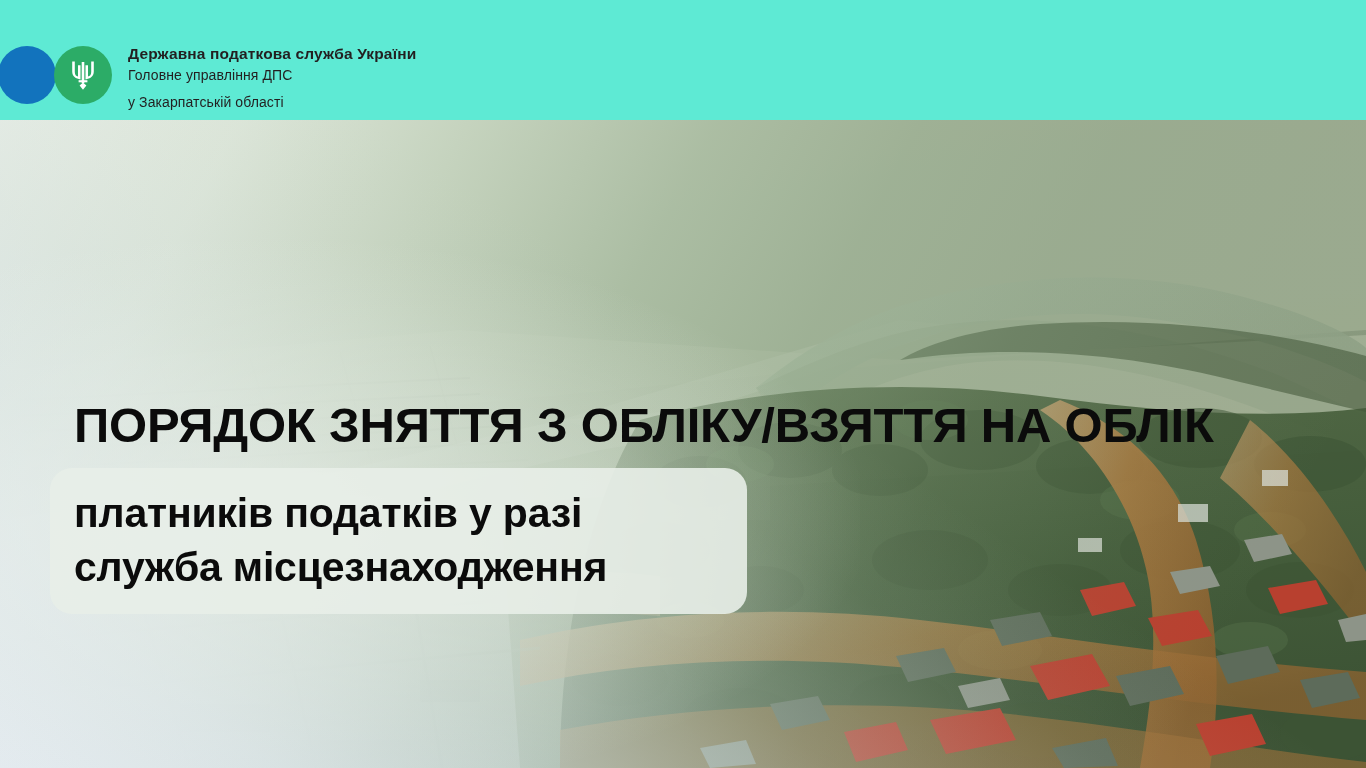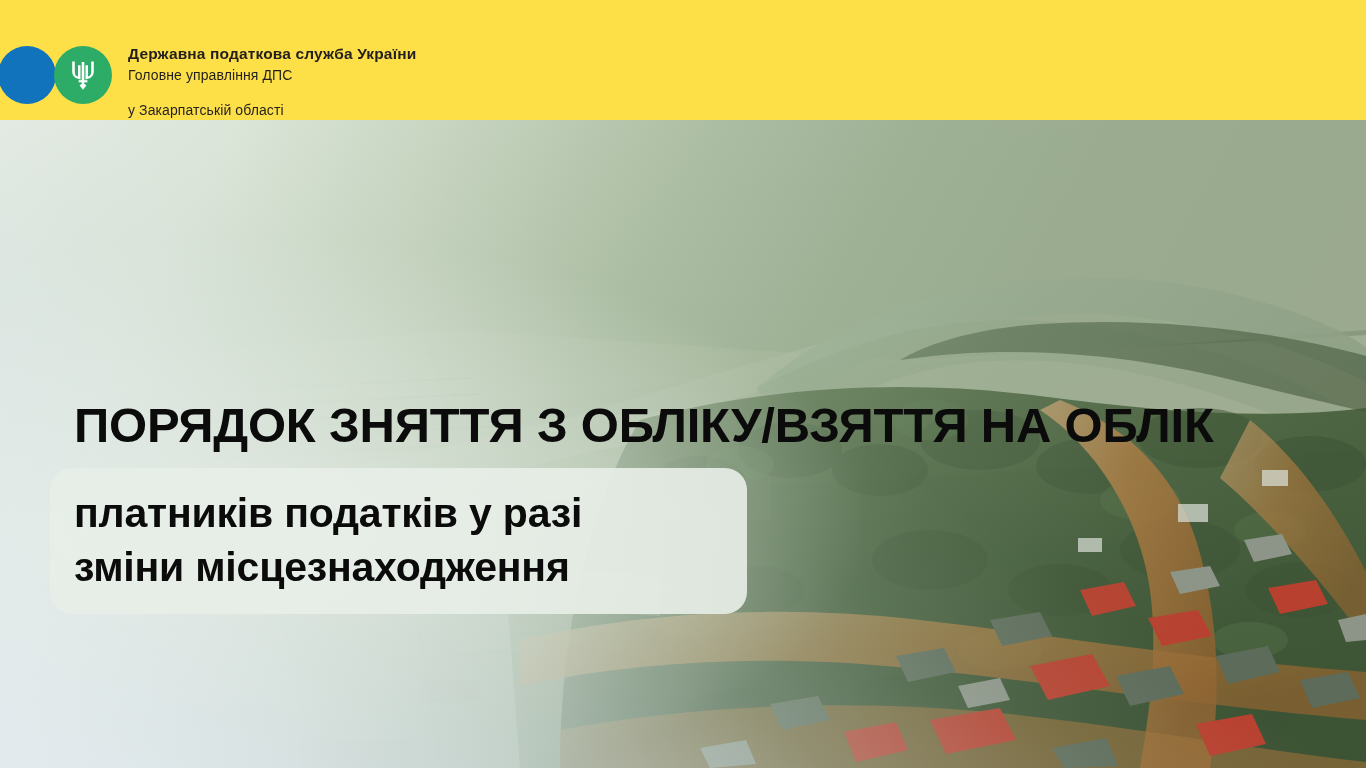--- a/index.html
+++ b/index.html
@@ -16,21 +16,21 @@
     width:1366px; height:768px;
     overflow:hidden;
     background:#ffffff;
   }
 
   
   #header {
     position:absolute;
     left:0; top:0;
     width:1366px; height:120px;
-    background:#fde047;
+    background:#5eead4;
     z-index:40;
     display:flex;
     align-items:center;
   }
 
   #logo-group {
     position:absolute;
     left:-2px; top:46px;
     width:122px; height:62px;
   }
@@ -65,21 +65,21 @@
     white-space:nowrap;
   }
   .org-line-small {
     font-size:14px;
     font-weight:normal;
     letter-spacing:0.1px;
     line-height:19px;
     white-space:nowrap;
     margin-top:2px;
   }
-  #org-line-3 { margin-top:16px; }
+  #org-line-3 { margin-top:8px; }
 
   
   #photo-area {
     position:absolute;
     left:0; top:120px;
     width:1366px; height:648px;
     overflow:hidden;
     background:#6e7a5f;
   }
 
@@ -332,21 +332,21 @@
     <div id="photo-wash-1"></div>
     <div id="photo-wash-2"></div>
     <div id="photo-wash-3"></div>
   </div>
 
   <div id="title-block">
     <div id="main-title">ПОРЯДОК ЗНЯТТЯ З ОБЛІКУ/ВЗЯТТЯ НА ОБЛІК</div>
 
     <div id="subtitle-box">
       <div class="subtitle-line">платників податків у разі</div>
-      <div class="subtitle-line">зміни місцезнаходження</div>
+      <div class="subtitle-line">служба місцезнаходження</div>
     </div>
   </div>
 
   <div id="header">
 
     <div id="logo-group">
       <div class="logo-circle" id="logo-circle-blue"></div>
       <div class="logo-circle" id="logo-circle-green">
         <svg id="trident-icon" width="26" height="32" viewBox="0 0 26 32">
           <g fill="#ffffff">

